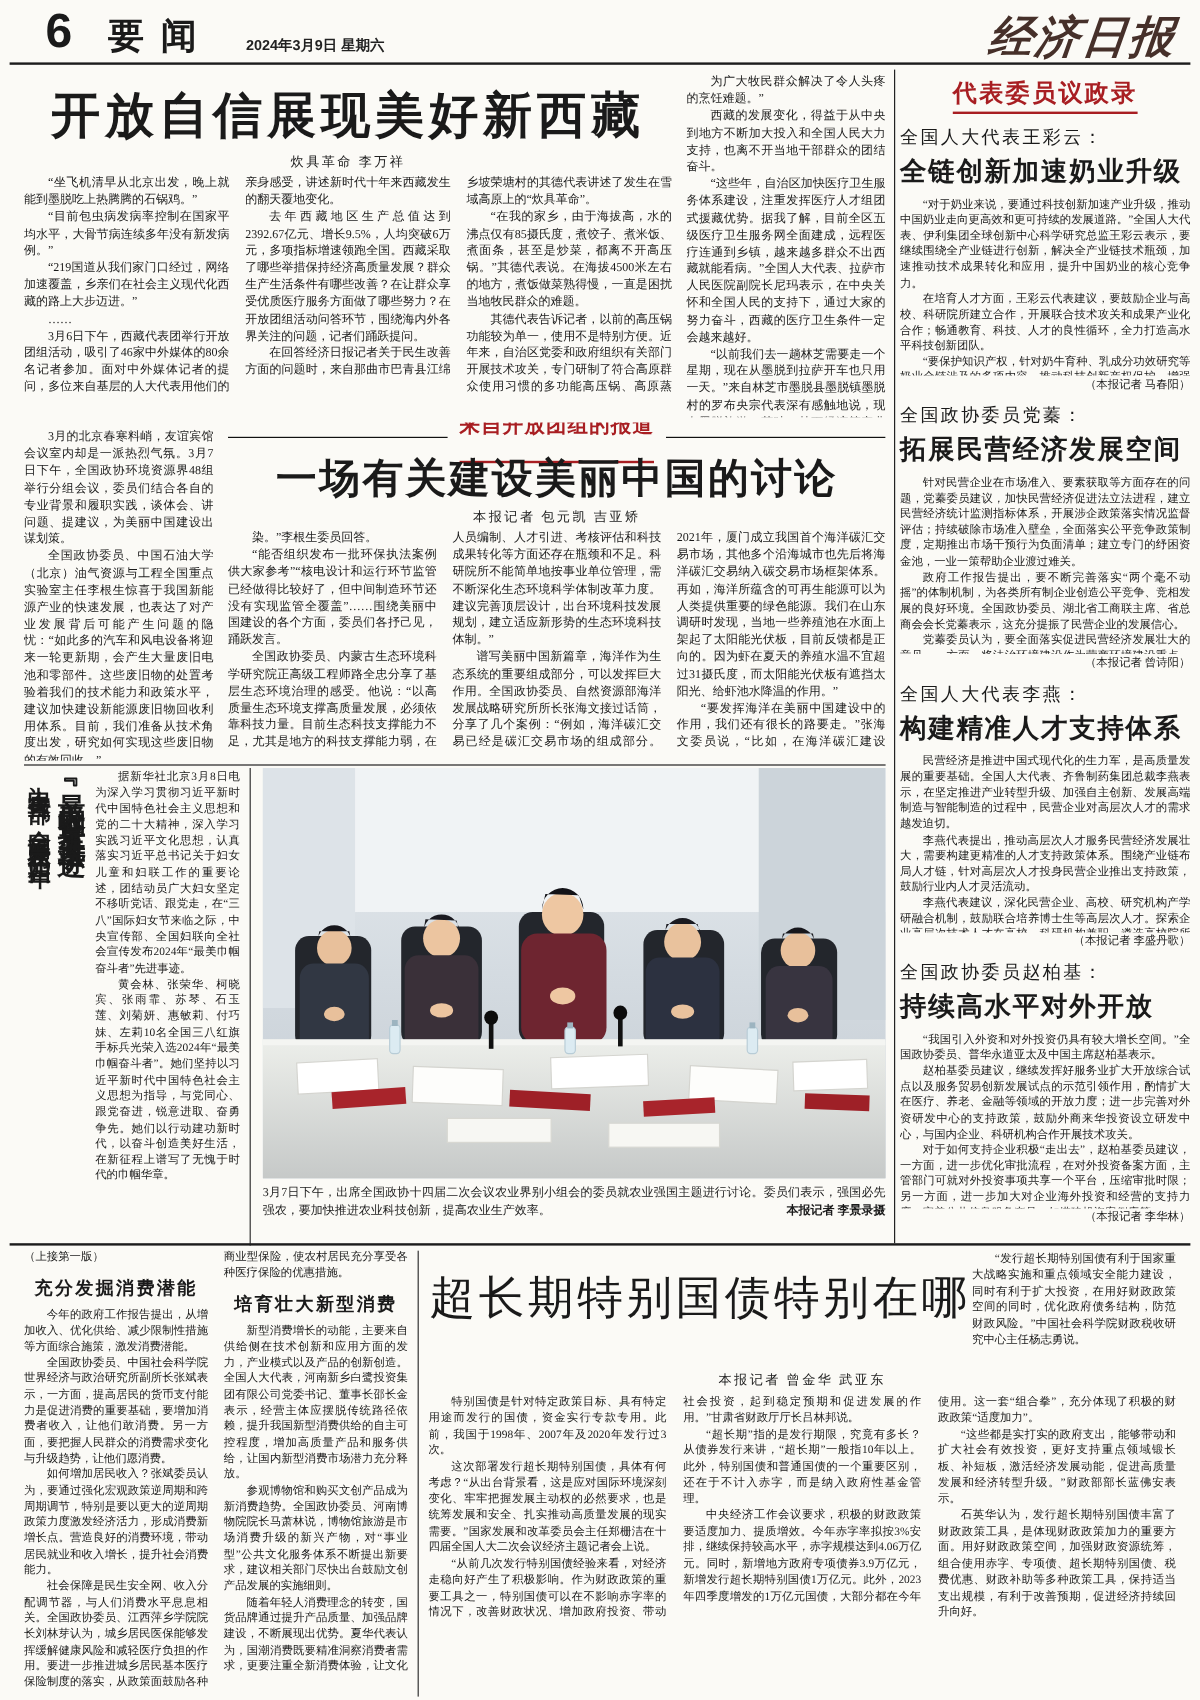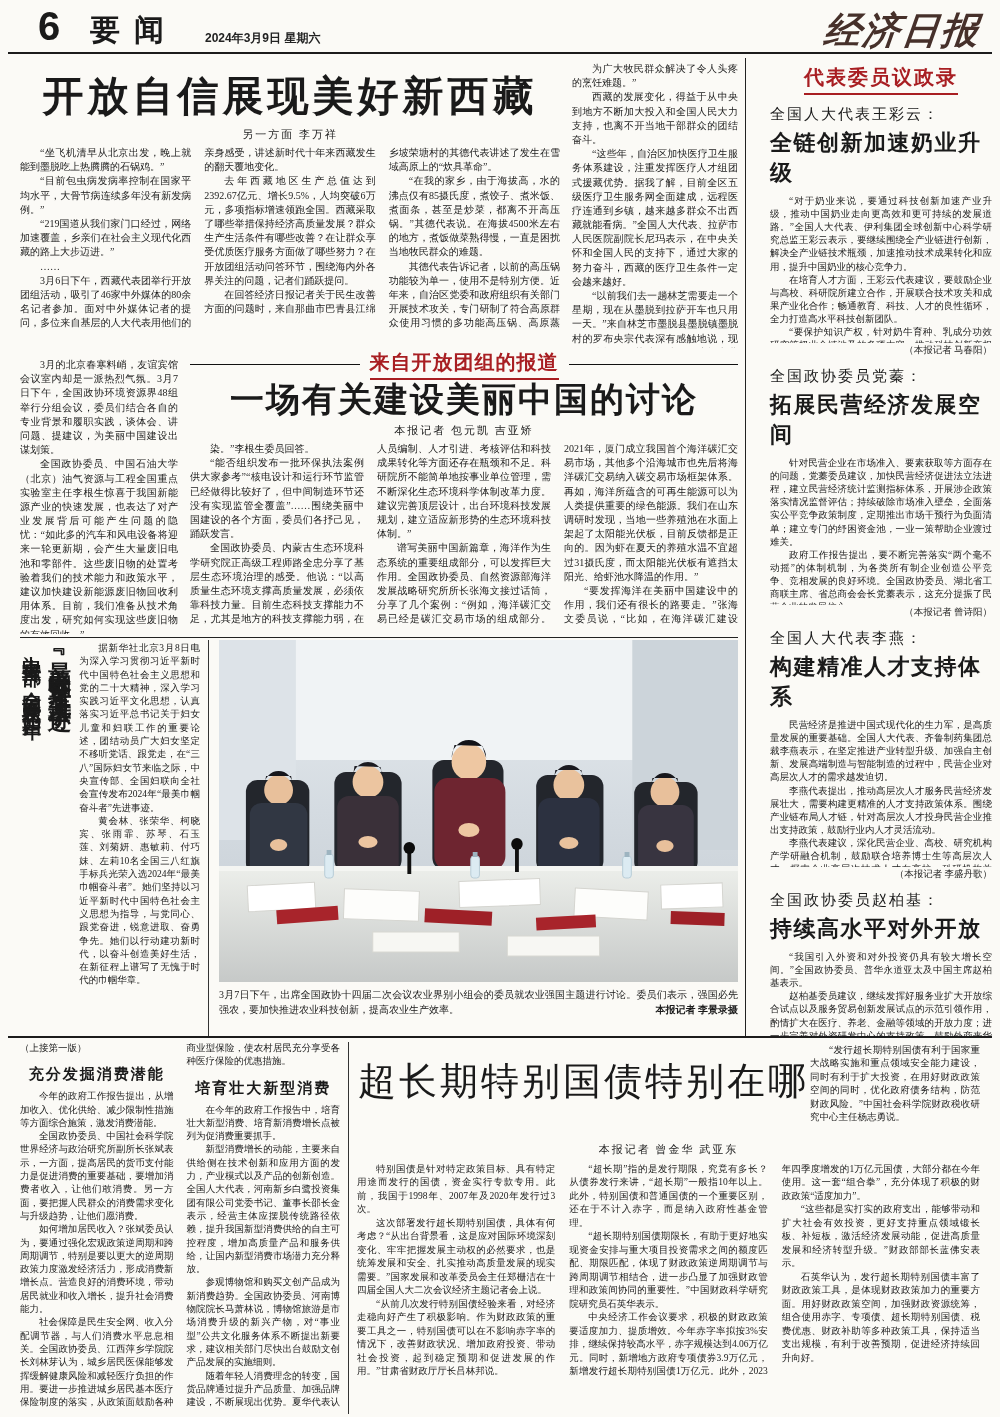--- a/index.html
+++ b/index.html
@@ -21,36 +21,36 @@
   .t-left{width:540px;display:flex;flex-direction:column;}
   .t-left h1{margin:16px 0 6px;text-align:center;font-family:"Liberation Sans","DejaVu Sans",sans-serif;font-weight:900;font-size:41px;letter-spacing:4px;line-height:1.1;}
   .cols3{column-count:3;column-gap:13px;font-size:10px;line-height:1.42;height:190px;overflow:hidden;}
   .t-col4{flex:1;margin-left:12px;font-size:10px;line-height:1.42;overflow:hidden;padding-top:4px;}
   
   .art-beauty{height:282px;display:flex;overflow:hidden;margin-top:4px;}
   .b-col1{width:158px;font-size:10px;line-height:1.42;overflow:hidden;padding-top:6px;}
   .b-right{flex:1;margin-left:12px;display:flex;flex-direction:column;}
   .kicker-row{display:flex;align-items:center;height:24px;}
   .kicker-row:before,.kicker-row:after{content:"";flex:1;border-top:1.5px solid #111;}
-  .kicker{font-family:"Liberation Sans",sans-serif;font-weight:900;font-size:20px;color:#a81e22;margin:0 10px;border-bottom:2px solid #a81e22;padding-bottom:2px;letter-spacing:1px;}
+  .kicker{font-family:"Liberation Sans",sans-serif;font-weight:900;font-size:17px;color:#a81e22;margin:0 10px;border-bottom:2px solid #a81e22;padding-bottom:18px;letter-spacing:1px;}
   .b-right h2{margin:4px 0 2px;text-align:center;font-family:"Liberation Sans","DejaVu Sans",sans-serif;font-weight:900;font-size:34px;letter-spacing:2px;line-height:1.15;}
   .cols3b{column-count:3;column-gap:13px;font-size:10px;line-height:1.42;height:186px;overflow:hidden;}
   .mid-rule{border-top:1px solid #222;margin:3px 0 0;}
   
   .lower-left{display:flex;height:398px;margin-top:2px;}
   .women-art{width:180px;display:flex;border-right:1px solid #333;padding-right:8px;overflow:hidden;}
   .vhead1{writing-mode:vertical-rl;font-family:"Liberation Serif",serif;font-weight:900;font-size:19px;letter-spacing:3px;line-height:1.25;margin-right:2px;}
   .vhead2{writing-mode:vertical-rl;font-family:"Liberation Sans",sans-serif;font-weight:900;font-size:23px;letter-spacing:4px;line-height:1.2;margin-right:6px;}
   .women-body{flex:1;font-size:9.5px;line-height:1.4;overflow:hidden;padding-top:2px;}
   .photo-wrap{flex:1;padding-left:10px;display:flex;flex-direction:column;}
   .photo-frame{width:100%;height:342px;background:#dfe4e8;}
   .caption{font-size:10px;line-height:1.5;margin-top:5px;text-align:justify;}
   .caption .credit{float:right;font-weight:700;}
   
-  .rail{position:absolute;left:745px;top:58px;width:247px;height:978px;border-left:1px solid #222;padding-left:24px;box-sizing:border-box;overflow:hidden;}
+  .rail{position:absolute;left:745px;top:58px;width:247px;height:978px;border-left:1px solid #222;padding-left:4px;box-sizing:border-box;overflow:hidden;}
   .rail-title-wrap{text-align:center;margin:6px 0 10px;}
   .rail-title{display:inline-block;font-family:"Liberation Serif",serif;font-weight:900;font-size:20px;color:#a81e22;border-bottom:2px solid #a81e22;padding-bottom:2px;letter-spacing:2px;}
   .r-item{margin-bottom:10px;}
   .r-kicker{font-size:15px;letter-spacing:2px;margin:8px 0 4px;}
   .r-head{font-family:"Liberation Sans","DejaVu Sans",sans-serif;font-weight:900;font-size:22px;letter-spacing:1.5px;margin:0 0 7px;}
   .r-body{font-size:9.5px;line-height:1.38;}
   .r-credit{text-align:right;font-size:9.5px;margin-top:1px;}
   .r-body-h{overflow:hidden;}
   
   .bottom-rule{position:absolute;left:8px;right:8px;top:1036px;border-top:2px solid #1c1c1c;}
@@ -79,21 +79,21 @@
     </div>
     <div class="masthead">经济日报</div>
   </div>
   <div class="hdr-rule"></div>
 
   <div class="left-main">
 
     <section class="art-tibet">
       <div class="t-left">
         <h1>开放自信展现美好新西藏</h1>
-        <div class="byline">另一方面 李万祥</div>
+        <div class="byline">炊具革命 李万祥</div>
         <div class="cols3">
             <p class="para">“坐飞机清早从北京出发，晚上就能到墨脱吃上热腾腾的石锅鸡。”</p>
             <p class="para">“目前包虫病发病率控制在国家平均水平，大骨节病连续多年没有新发病例。”</p>
             <p class="para">“219国道从我们家门口经过，网络加速覆盖，乡亲们在社会主义现代化西藏的路上大步迈进。”</p>
             <p class="para">……</p>
             <p class="para">3月6日下午，西藏代表团举行开放团组活动，吸引了46家中外媒体的80余名记者参加。面对中外媒体记者的提问，多位来自基层的人大代表用他们的亲身感受，讲述新时代十年来西藏发生的翻天覆地变化。</p>
             <p class="para">去年西藏地区生产总值达到2392.67亿元、增长9.5%，人均突破6万元，多项指标增速领跑全国。西藏采取了哪些举措保持经济高质量发展？群众生产生活条件有哪些改善？在让群众享受优质医疗服务方面做了哪些努力？在开放团组活动问答环节，围绕海内外各界关注的问题，记者们踊跃提问。</p>
             <p class="para">在回答经济日报记者关于民生改善方面的问题时，来自那曲市巴青县江绵乡坡荣塘村的其德代表讲述了发生在雪域高原上的“炊具革命”。</p>
             <p class="para">“在我的家乡，由于海拔高，水的沸点仅有85摄氏度，煮饺子、煮米饭、煮面条，甚至是炒菜，都离不开高压锅。”其德代表说。在海拔4500米左右的地方，煮饭做菜熟得慢，一直是困扰当地牧民群众的难题。</p>
             <p class="para">其德代表告诉记者，以前的高压锅功能较为单一，使用不是特别方便。近年来，自治区党委和政府组织有关部门开展技术攻关，专门研制了符合高原群众使用习惯的多功能高压锅、高原蒸箱、高原烧水壶等新型炊具，并出台惠民政策进行推广，受到当地群众欢迎。“这款高原多功能高压锅同时兼具煮肉、煮面等不同模式，操作更简便，安全性能高，</p>
@@ -288,39 +288,37 @@
       <p class="cont-note">（上接第一版）</p>
       <h3>充分发掘消费潜能</h3>
       <div>
           <p class="para">今年的政府工作报告提出，从增加收入、优化供给、减少限制性措施等方面综合施策，激发消费潜能。</p>
           <p class="para">全国政协委员、中国社会科学院世界经济与政治研究所副所长张斌表示，一方面，提高居民的货币支付能力是促进消费的重要基础，要增加消费者收入，让他们敢消费。另一方面，要把握人民群众的消费需求变化与升级趋势，让他们愿消费。</p>
           <p class="para">如何增加居民收入？张斌委员认为，要通过强化宏观政策逆周期和跨周期调节，特别是要以更大的逆周期政策力度激发经济活力，形成消费新增长点。营造良好的消费环境，带动居民就业和收入增长，提升社会消费能力。</p>
           <p class="para">社会保障是民生安全网、收入分配调节器，与人们消费水平息息相关。全国政协委员、江西萍乡学院院长刘林芽认为，城乡居民医保能够发挥缓解健康风险和减轻医疗负担的作用。要进一步推进城乡居民基本医疗保险制度的落实，从政策面鼓励各种商业型保险，使农村居民充分享受各种医疗保险的优惠措施。</p>
         </div>
       <h3>培育壮大新型消费</h3>
       <div>
-          <p class="para">在今年的政府工作报告中，培育壮大新型消费、培育新消费增长点被列为促消费重要抓手。</p>
           <p class="para">新型消费增长的动能，主要来自供给侧在技术创新和应用方面的发力，产业模式以及产品的创新创造。全国人大代表，河南新乡白鹭投资集团有限公司党委书记、董事长邵长金表示，经营主体应摆脱传统路径依赖，提升我国新型消费供给的自主可控程度，增加高质量产品和服务供给，让国内新型消费市场潜力充分释放。</p>
           <p class="para">参观博物馆和购买文创产品成为新消费趋势。全国政协委员、河南博物院院长马萧林说，博物馆旅游是市场消费升级的新兴产物，对“事业型”公共文化服务体系不断提出新要求，建议相关部门尽快出台鼓励文创产品发展的实施细则。</p>
           <p class="para">随着年轻人消费理念的转变，国货品牌通过提升产品质量、加强品牌建设，不断展现出优势。夏华代表认为，国潮消费既要精准洞察消费者需求，更要注重全新消费体验，让文化融入产品，实现从产品品类到消费场景的全面升级。</p>
         </div>
     </div>
     <div class="b-vrule"></div>
     <div class="bonds">
       <div class="bonds-top">
         <h2>超长期特别国债特别在哪</h2>
         <div class="lead">“发行超长期特别国债有利于国家重大战略实施和重点领域安全能力建设，同时有利于扩大投资，在用好财政政策空间的同时，优化政府债务结构，防范财政风险。”中国社会科学院财政税收研究中心主任杨志勇说。</div>
       </div>
       <div class="byline">本报记者 曾金华 武亚东</div>
       <div class="cols3c">
           <p class="para">特别国债是针对特定政策目标、具有特定用途而发行的国债，资金实行专款专用。此前，我国于1998年、2007年及2020年发行过3次。</p>
           <p class="para">这次部署发行超长期特别国债，具体有何考虑？“从出台背景看，这是应对国际环境深刻变化、牢牢把握发展主动权的必然要求，也是统筹发展和安全、扎实推动高质量发展的现实需要。”国家发展和改革委员会主任郑栅洁在十四届全国人大二次会议经济主题记者会上说。</p>
           <p class="para">“从前几次发行特别国债经验来看，对经济走稳向好产生了积极影响。作为财政政策的重要工具之一，特别国债可以在不影响赤字率的情况下，改善财政状况、增加政府投资、带动社会投资，起到稳定预期和促进发展的作用。”甘肃省财政厅厅长吕林邦说。</p>
           <p class="para">“超长期”指的是发行期限，究竟有多长？从债券发行来讲，“超长期”一般指10年以上。此外，特别国债和普通国债的一个重要区别，还在于不计入赤字，而是纳入政府性基金管理。</p>
-          <p class="para">“超长期特别国债期限长，有助于更好地实现资金安排与重大项目投资需求之间的额度匹配、期限匹配，体现了财政政策逆周期调节与跨周期调节相结合，进一步凸显了加强财政管理和政策间协同的重要性。”中国财政科学研究院研究员石英华表示。</p>
           <p class="para">中央经济工作会议要求，积极的财政政策要适度加力、提质增效。今年赤字率拟按3%安排，继续保持较高水平，赤字规模达到4.06万亿元。同时，新增地方政府专项债券3.9万亿元，新增发行超长期特别国债1万亿元。此外，2023年四季度增发的1万亿元国债，大部分都在今年使用。这一套“组合拳”，充分体现了积极的财政政策“适度加力”。</p>
           <p class="para">“这些都是实打实的政府支出，能够带动和扩大社会有效投资，更好支持重点领域锻长板、补短板，激活经济发展动能，促进高质量发展和经济转型升级。”财政部部长蓝佛安表示。</p>
           <p class="para">石英华认为，发行超长期特别国债丰富了财政政策工具，是体现财政政策加力的重要方面。用好财政政策空间，加强财政资源统筹，组合使用赤字、专项债、超长期特别国债、税费优惠、财政补助等多种政策工具，保持适当支出规模，有利于改善预期，促进经济持续回升向好。</p>
         </div>
     </div>
   </section>
 
 </div>
 
 </body></html>

